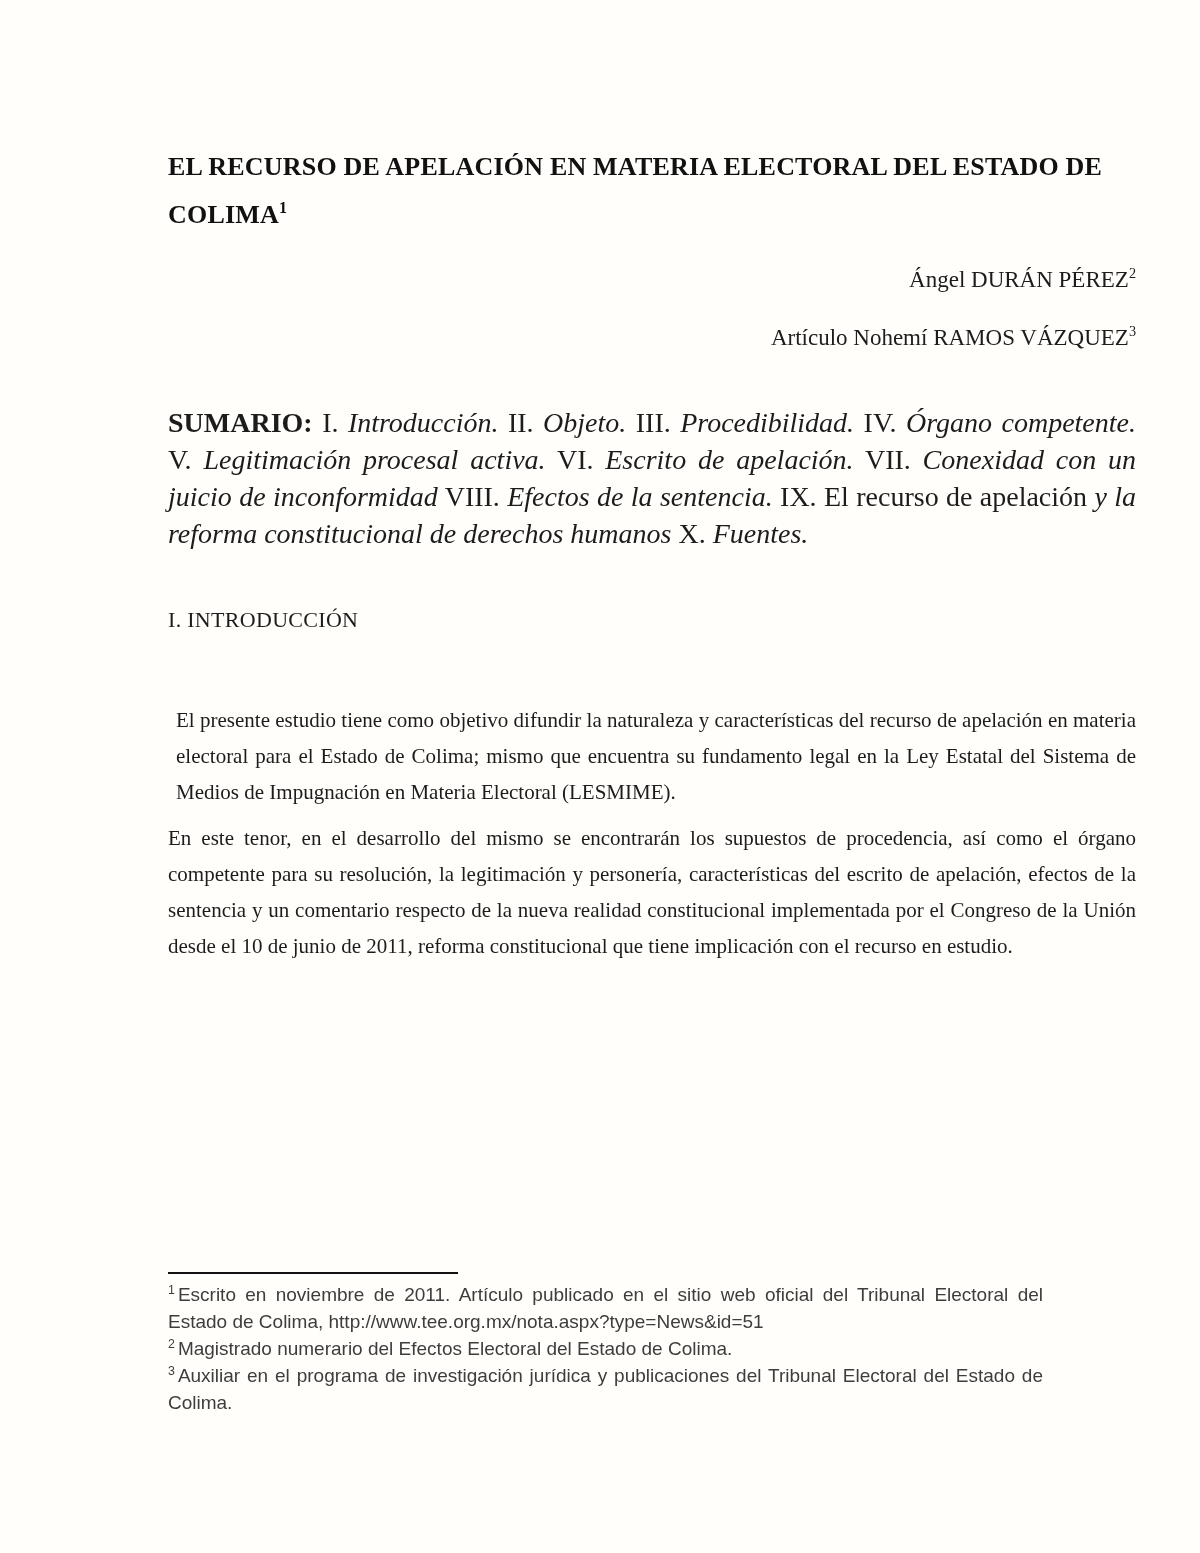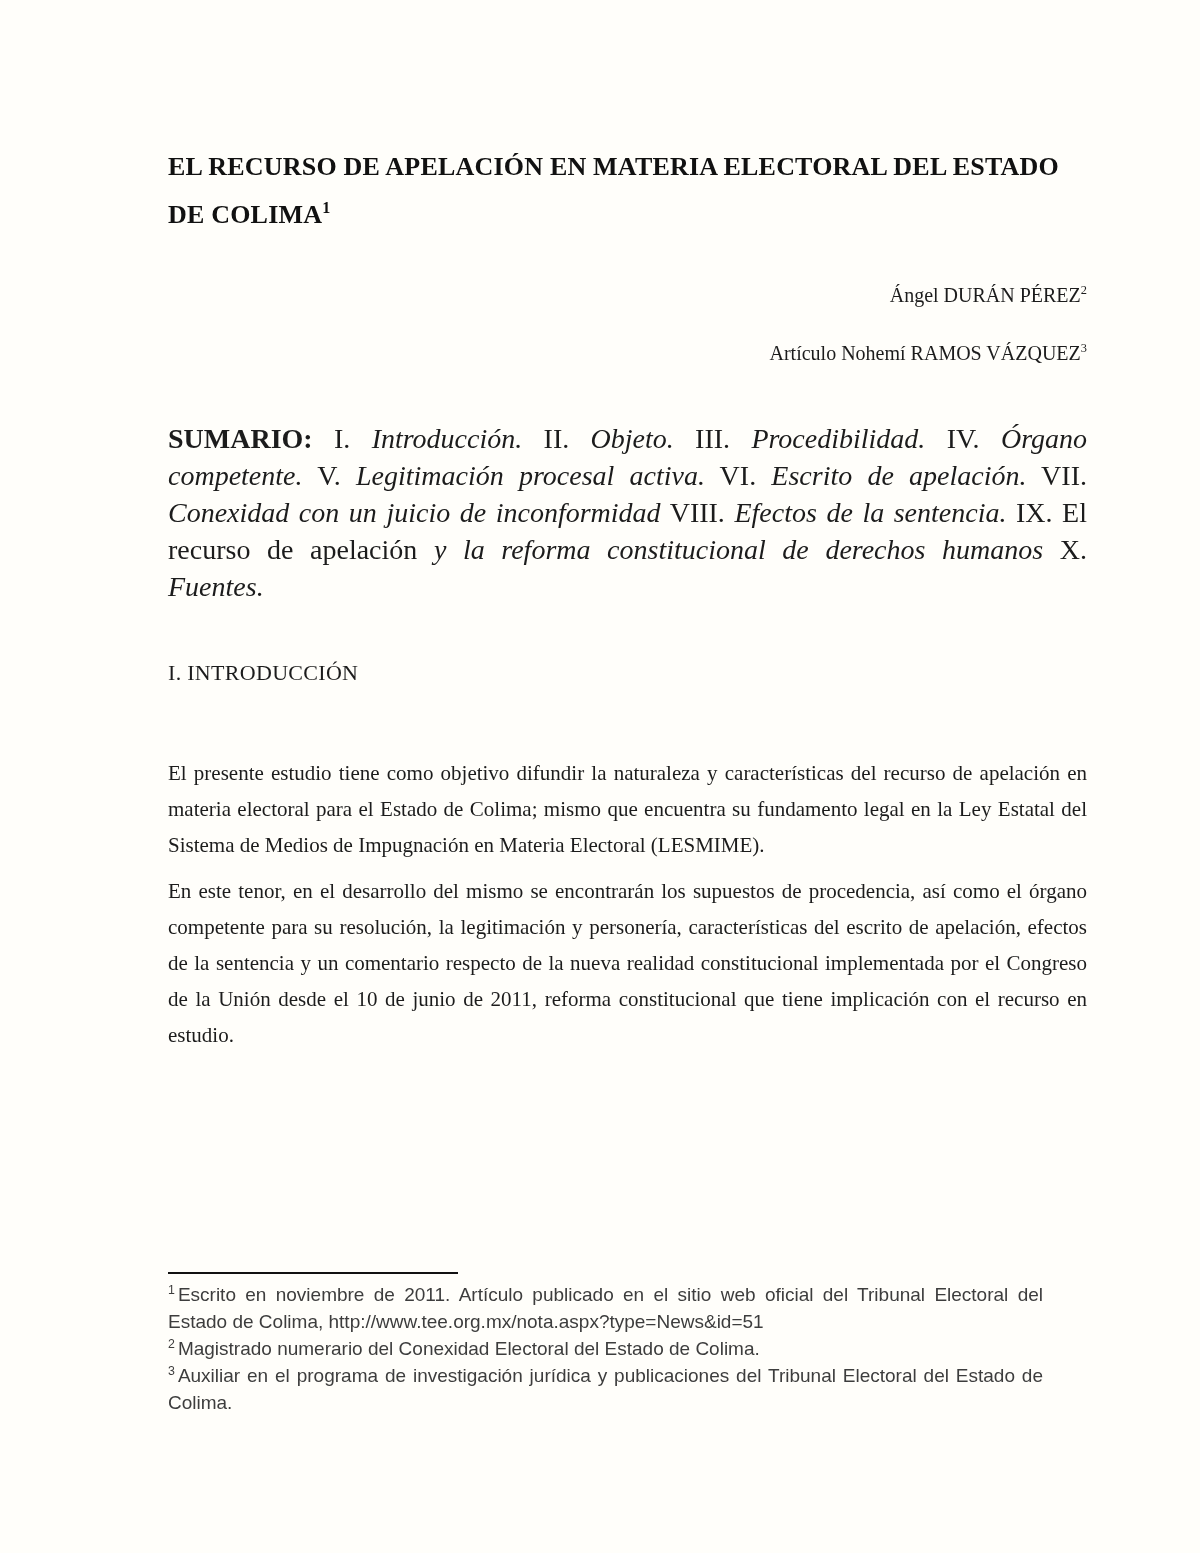--- a/index.html
+++ b/index.html
@@ -6,41 +6,41 @@
     margin: 0;
     padding: 0;
     background: #fffefa;
   }
   .page {
     position: relative;
     width: 1200px;
     height: 1553px;
     box-sizing: border-box;
     background: #fffefa;
-    padding: 143px 113px 0 168px;
+    padding: 143px 64px 0 168px;
     font-family: "Liberation Serif", "DejaVu Serif", serif;
     color: #1c1c1c;
     overflow: hidden;
   }
   .title {
     margin: 0;
     font-size: 26px;
     font-weight: bold;
     line-height: 48px;
     letter-spacing: 0.2px;
     color: #111111;
   }
   .title sup, .author sup {
     font-size: 0.62em;
     line-height: 0;
   }
   .authors {
-    margin-top: 40px;
+    margin-top: 24px;
     text-align: right;
-    font-size: 20px;
+    font-size: 23px;
   }
   .author {
     margin-bottom: 25px;
     line-height: 33px;
   }
   .sumario {
     margin: 50px 0 0 0;
     font-size: 28px;
     line-height: 37px;
     text-align: justify;
@@ -52,21 +52,21 @@
     font-size: 22px;
     font-weight: normal;
     line-height: 36px;
     letter-spacing: 0.3px;
   }
   .body-para {
     font-size: 21px;
     line-height: 36px;
     text-align: justify;
   }
-  .para-1 { margin: 64px 0 0 0; }
+  .para-1 { margin: 64px 0 0 8px; }
   .para-2 { margin: 10px 0 0 0; }
   .footnotes {
     position: absolute;
     top: 1272px;
     left: 168px;
     right: 157px;
     font-family: "Liberation Sans", "DejaVu Sans", sans-serif;
     font-size: 19px;
     color: #3d3d3d;
   }
@@ -102,17 +102,17 @@
 
   <h2 class="section-heading">I. INTRODUCCIÓN</h2>
 
   <p class="body-para para-1">El presente estudio tiene como objetivo difundir la naturaleza y características del recurso de apelación en materia electoral para el Estado de Colima; mismo que encuentra su fundamento legal en la Ley Estatal del Sistema de Medios de Impugnación en Materia Electoral (LESMIME).</p>
 
   <p class="body-para para-2">En este tenor, en el desarrollo del mismo se encontrarán los supuestos de procedencia, así como el órgano competente para su resolución, la legitimación y personería, características del escrito de apelación, efectos de la sentencia y un comentario respecto de la nueva realidad constitucional implementada por el Congreso de la Unión desde el 10 de junio de 2011, reforma constitucional que tiene implicación con el recurso en estudio.</p>
 
   <div class="footnotes">
     <div class="footnote-rule"></div>
     <p class="footnote"><sup>1</sup><span>Escrito en noviembre de 2011. Artículo publicado en el sitio web oficial del Tribunal Electoral del Estado de Colima, http://www.tee.org.mx/nota.aspx?type=News&amp;id=51</span></p>
-    <p class="footnote"><sup>2</sup><span>Magistrado numerario del Conexidad Electoral del Estado de Colima.</span></p>
+    <p class="footnote"><sup>2</sup><span>Magistrado numerario del Efectos Electoral del Estado de Colima.</span></p>
     <p class="footnote"><sup>3</sup><span>Auxiliar en el programa de investigación jurídica y publicaciones del Tribunal Electoral del Estado de Colima.</span></p>
   </div>
 
 </div>
 
 </body></html>

